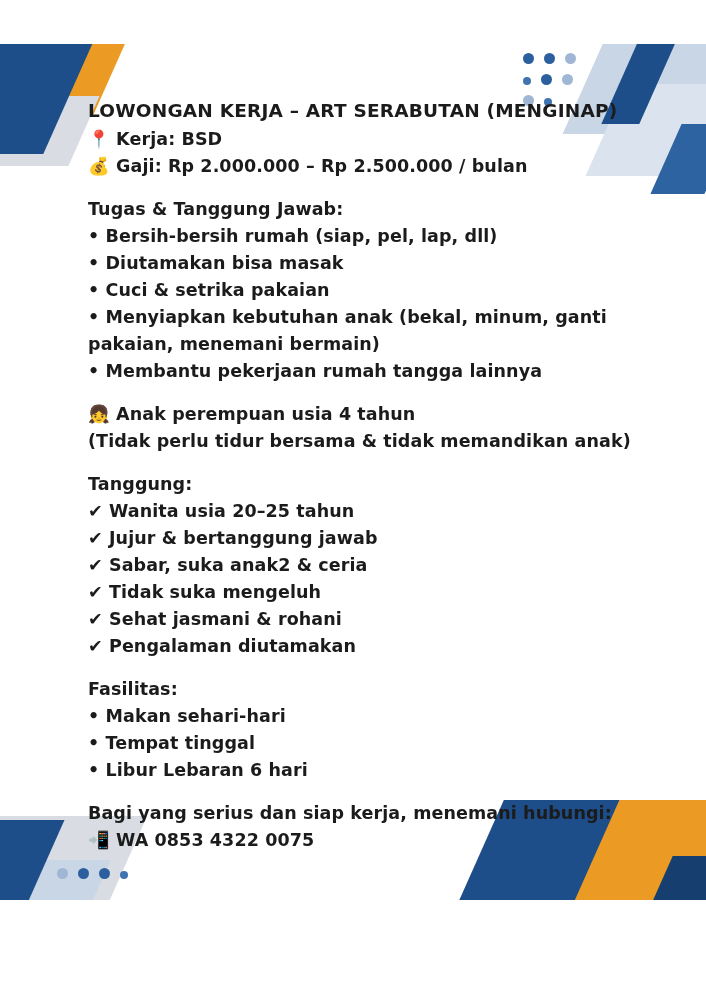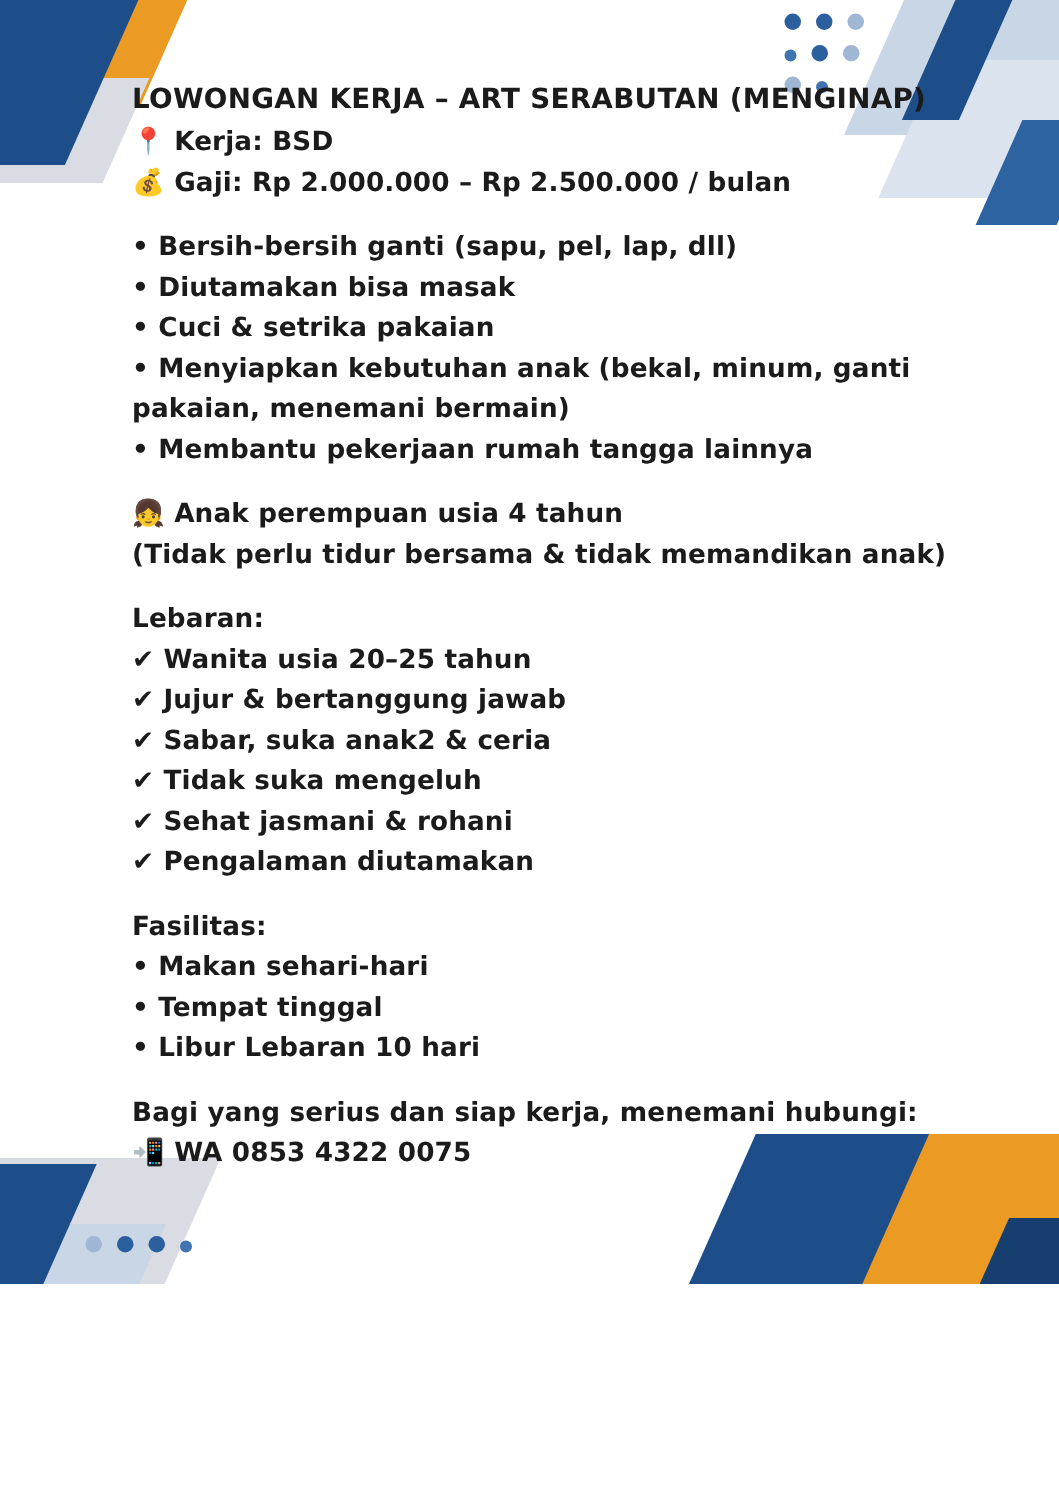--- a/index.html
+++ b/index.html
@@ -8,20 +8,21 @@
     height: 1000px;
     background: #ffffff;
     font-family: "DejaVu Sans", sans-serif;
   }
   #page {
     position: relative;
     width: 706px;
     height: 856px;
     overflow: hidden;
     background: #ffffff;
+    margin-top: 44px;
   }
 
   
   .deco { position: absolute; pointer-events: none; }
 
   
   .tl-orange-1 {
     left: -30px; top: -48px;
     width: 150px; height: 118px;
     background: #eb9b23;
@@ -196,47 +197,48 @@
 
   <div class="content">
 
     <div class="line title">LOWONGAN KERJA – ART SERABUTAN (MENGINAP)</div>
 
     <div class="line bold"><span class="emoji">📍</span> <span>Kerja: BSD</span></div>
     <div class="line bold"><span class="emoji">💰</span> <span>Gaji: Rp 2.000.000 – Rp 2.500.000 / bulan</span></div>
 
     <div class="spacer"></div>
 
-    <div class="line bold">• Bersih-bersih ganti (sapu, pel, lap, dll)</div>
+    <div class="line bold">Tugas &amp; Tanggung Jawab:</div>
+    <div class="line bold">• Bersih-bersih rumah (siap, pel, lap, dll)</div>
     <div class="line bold">• Diutamakan bisa masak</div>
     <div class="line bold">• Cuci &amp; setrika pakaian</div>
     <div class="line bold">• Menyiapkan kebutuhan anak (bekal, minum, ganti pakaian, menemani bermain)</div>
     <div class="line bold">• Membantu pekerjaan rumah tangga lainnya</div>
 
     <div class="spacer"></div>
 
     <div class="line bold"><span class="emoji">👧</span> <span>Anak perempuan usia 4 tahun</span></div>
     <div class="line bold">(Tidak perlu tidur bersama &amp; tidak memandikan anak)</div>
 
     <div class="spacer"></div>
 
-    <div class="line bold">Lebaran:</div>
+    <div class="line bold">Tanggung:</div>
     <div class="line bold">✔ Wanita usia 20–25 tahun</div>
     <div class="line bold">✔ Jujur &amp; bertanggung jawab</div>
     <div class="line bold">✔ Sabar, suka anak2 &amp; ceria</div>
     <div class="line bold">✔ Tidak suka mengeluh</div>
     <div class="line bold">✔ Sehat jasmani &amp; rohani</div>
     <div class="line bold">✔ Pengalaman diutamakan</div>
 
     <div class="spacer"></div>
 
     <div class="line bold">Fasilitas:</div>
     <div class="line bold">• Makan sehari-hari</div>
     <div class="line bold">• Tempat tinggal</div>
-    <div class="line bold">• Libur Lebaran 10 hari</div>
+    <div class="line bold">• Libur Lebaran 6 hari</div>
 
     <div class="spacer"></div>
 
     <div class="line bold">Bagi yang serius dan siap kerja, menemani hubungi:</div>
     <div class="line bold"><span class="emoji">📲</span> <span>WA 0853 4322 0075</span></div>
 
   </div>
 </div>
 
 </body></html>

